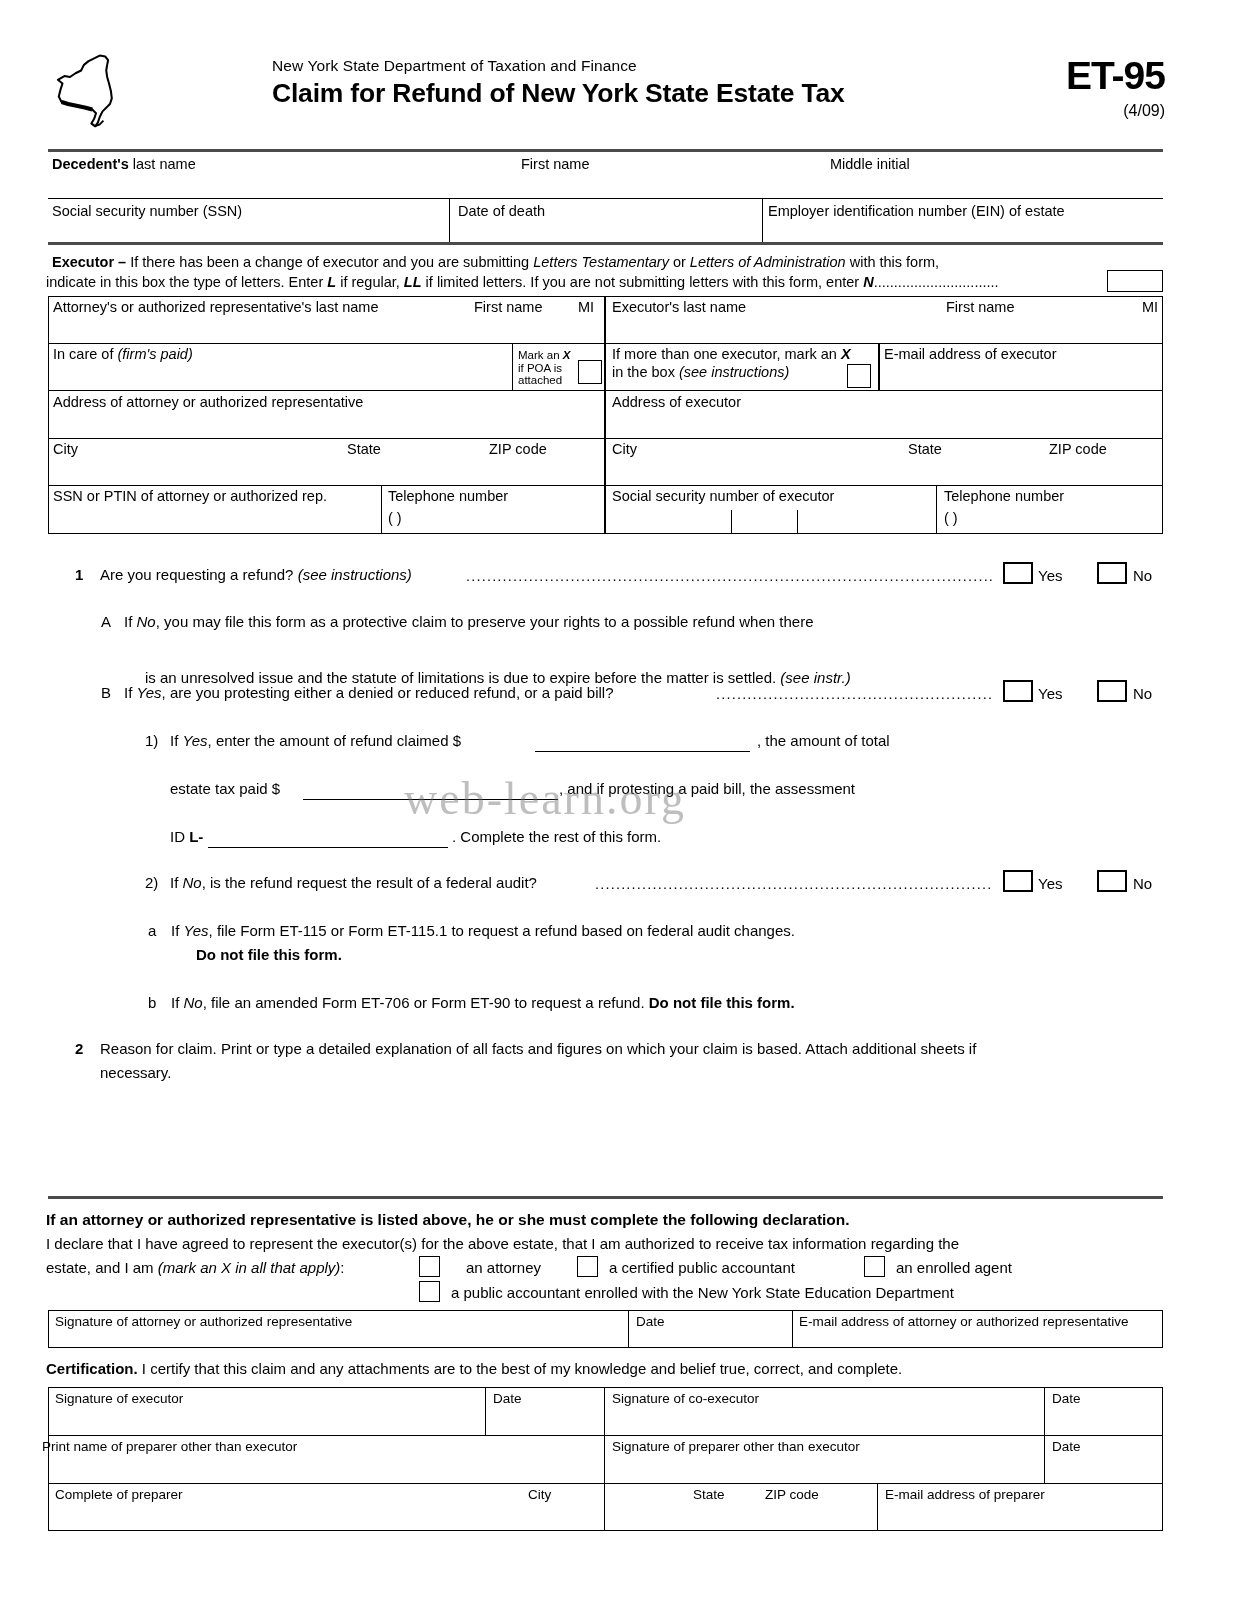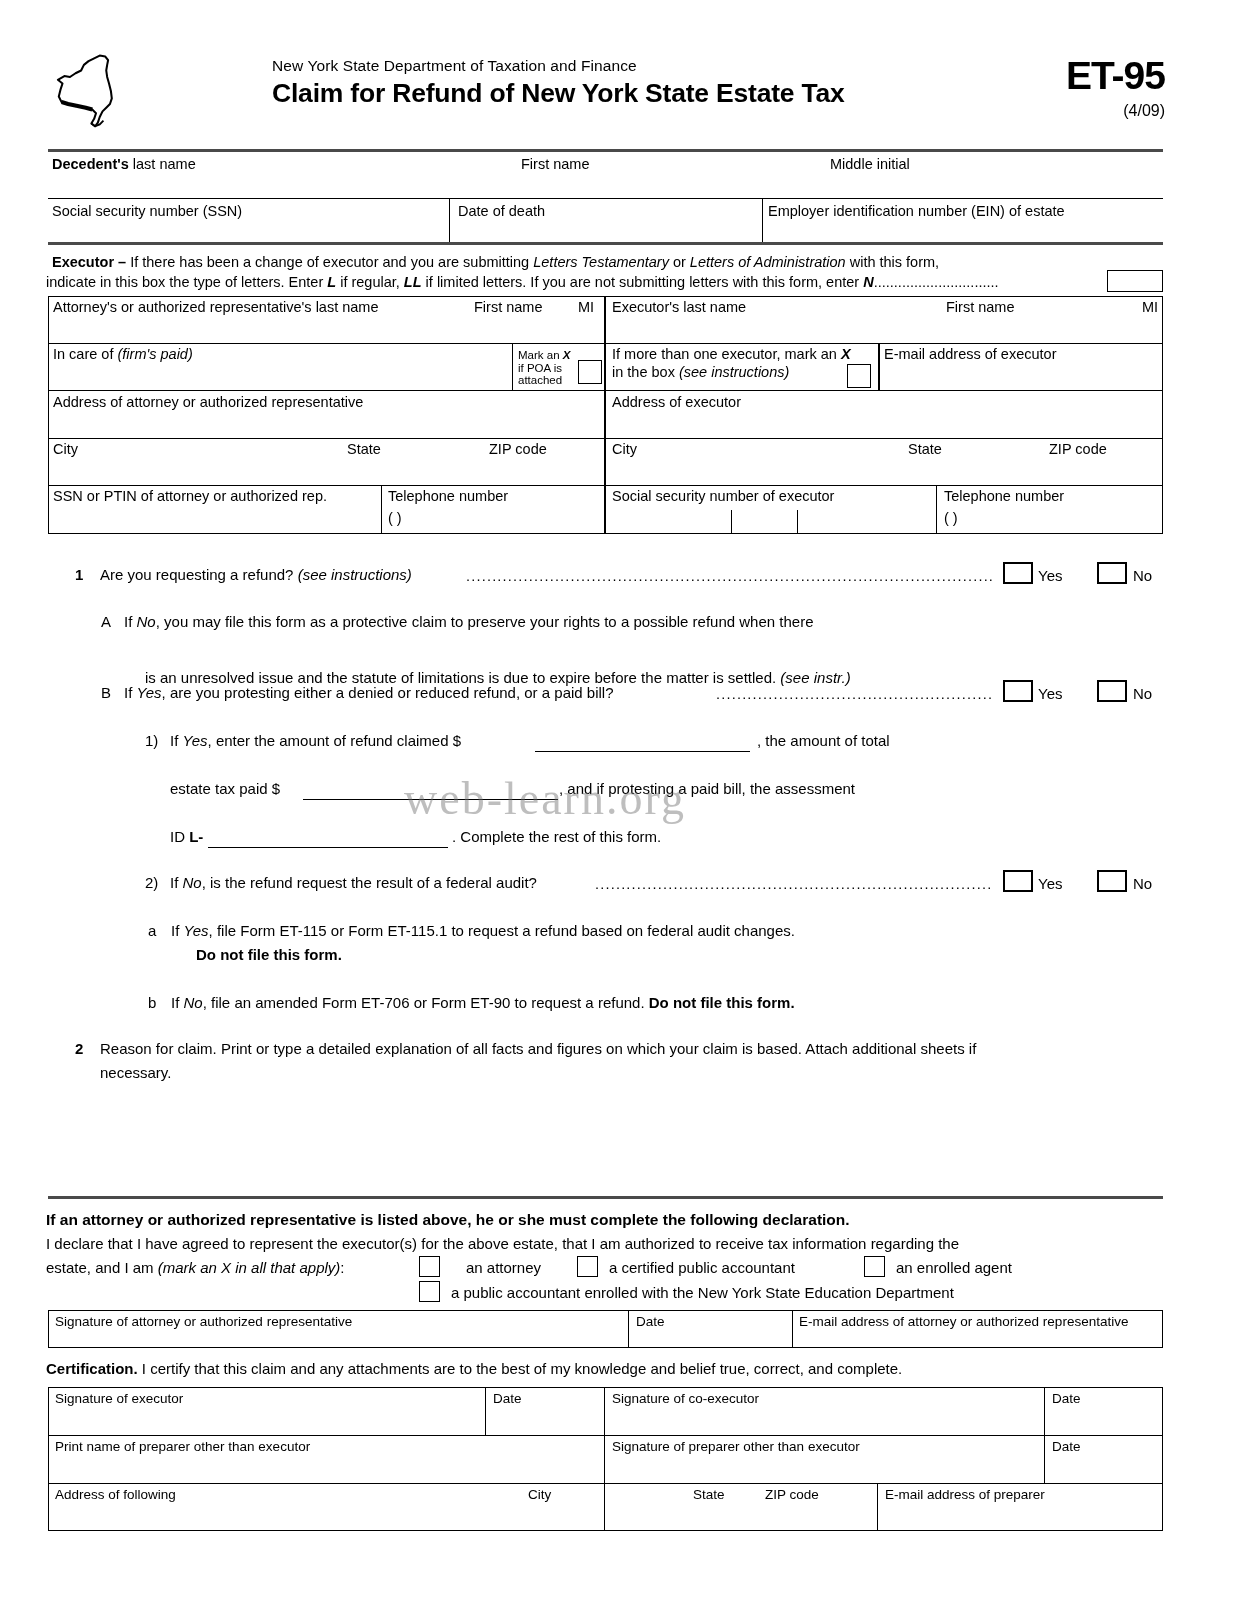--- a/index.html
+++ b/index.html
@@ -344,25 +344,25 @@
   <div class="vline" style="left:485px; top:1377px; height:48px;"></div>
   <div class="vline" style="left:604px; top:1377px; height:144px;"></div>
   <div class="vline" style="left:1044px; top:1377px; height:96px;"></div>
   <div class="vline" style="left:877px; top:1473px; height:48px;"></div>
 
   <div class="lbl sm" style="left:55px; top:1381px;">Signature of executor</div>
   <div class="lbl sm" style="left:493px; top:1381px;">Date</div>
   <div class="lbl sm" style="left:612px; top:1381px;">Signature of co-executor</div>
   <div class="lbl sm" style="left:1052px; top:1381px;">Date</div>
 
-  <div class="lbl sm" style="left:55px; top:1429px;text-align:right;">Print name of preparer other than executor</div>
+  <div class="lbl sm" style="left:42px; top:1429px;text-align:right;">Print name of preparer other than executor</div>
   <div class="lbl sm" style="left:612px; top:1429px;">Signature of preparer other than executor</div>
   <div class="lbl sm" style="left:1052px; top:1429px;">Date</div>
 
-  <div class="lbl sm" style="left:55px; top:1477px;">Address of following</div>
+  <div class="lbl sm" style="left:55px; top:1477px;">Complete of preparer</div>
   <div class="lbl sm" style="left:528px; top:1477px;">City</div>
   <div class="lbl sm" style="left:693px; top:1477px;">State</div>
   <div class="lbl sm" style="left:765px; top:1477px;">ZIP code</div>
   <div class="lbl sm" style="left:885px; top:1477px;">E-mail address of preparer</div>
 
   <div class="watermark">web-learn.org</div>
 
 </div>
 
 </body></html>

